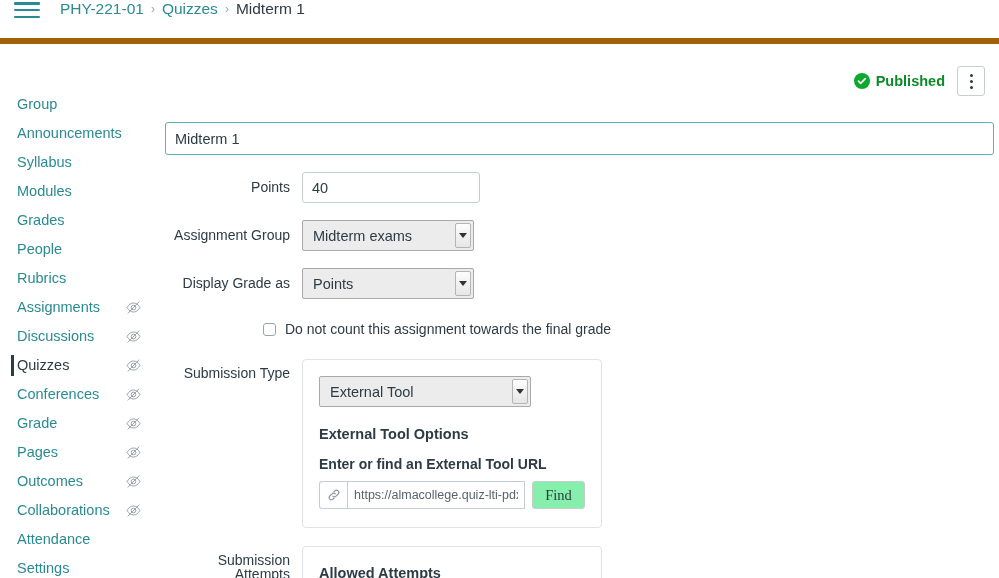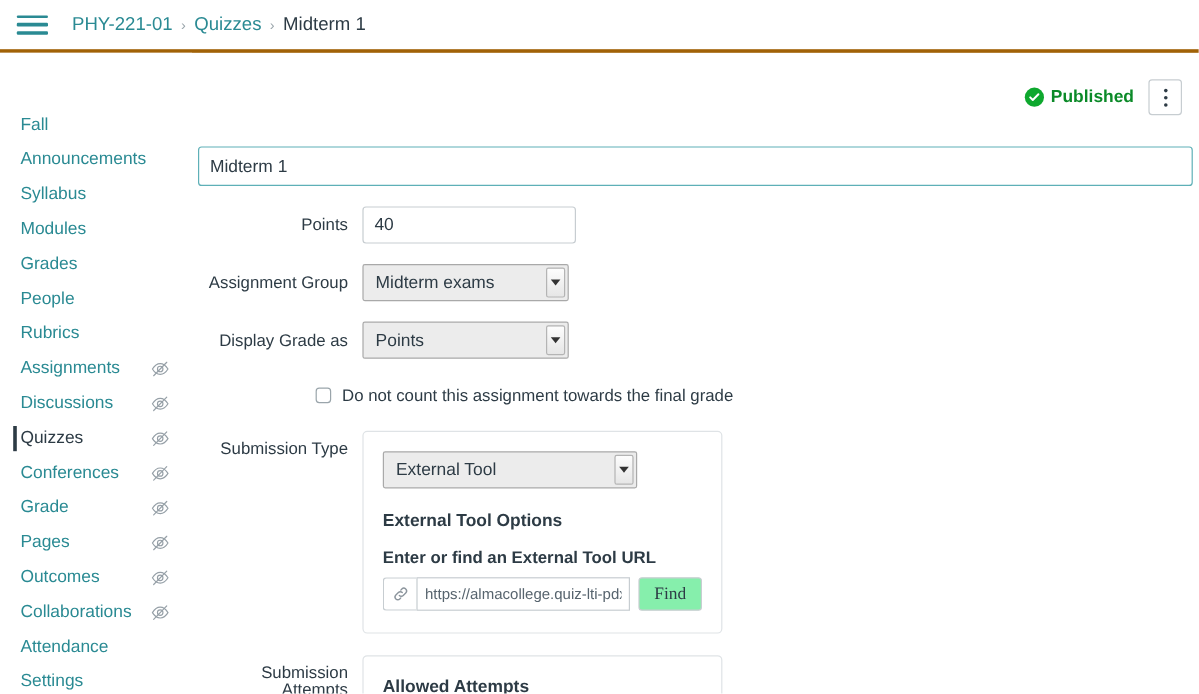--- a/index.html
+++ b/index.html
@@ -9,23 +9,23 @@
     overflow: hidden;
     background: #ffffff;
     font-family: "Liberation Sans", sans-serif;
     -webkit-font-smoothing: antialiased;
   }
   #app { position: relative; width: 999px; height: 578px; background:#fff; }
 
   
   .topbar {
     position: absolute; left: 0; top: 0; width: 999px; height: 44px;
-    display: flex; align-items: center;
+    display: flex; align-items: flex-start;
     padding-left: 14px;
-    border-bottom: 3px solid #a16207;
+    border-bottom: 6px solid #a16207;
     background: #fff;
   }
   .hamburger {
     width: 26px; height: 20px; display: flex; flex-direction: column;
     justify-content: space-between; margin-right: 20px; cursor: pointer;
     padding: 2px 0;
   }
   .hamburger span { display: block; height: 2.5px; background: #2a8a93; border-radius: 1px; }
   .crumbs { display: flex; align-items: center; font-size: 15.5px; }
   .crumb-link { color: #2a8a93; text-decoration: none; cursor: pointer; }
@@ -213,21 +213,21 @@
     </div>
     <div class="kebab-btn">
       <i></i>
         <i></i>
         <i></i>
     </div>
   </div>
 
   <nav class="sidebar" id="sidebar">
       <div class="nav-item">
-        <span class="lbl">Fall</span>
+        <span class="lbl">Group</span>
       </div>
       <div class="nav-item">
         <span class="lbl">Announcements</span>
       </div>
       <div class="nav-item">
         <span class="lbl">Syllabus</span>
       </div>
       <div class="nav-item">
         <span class="lbl">Modules</span>
       </div>

